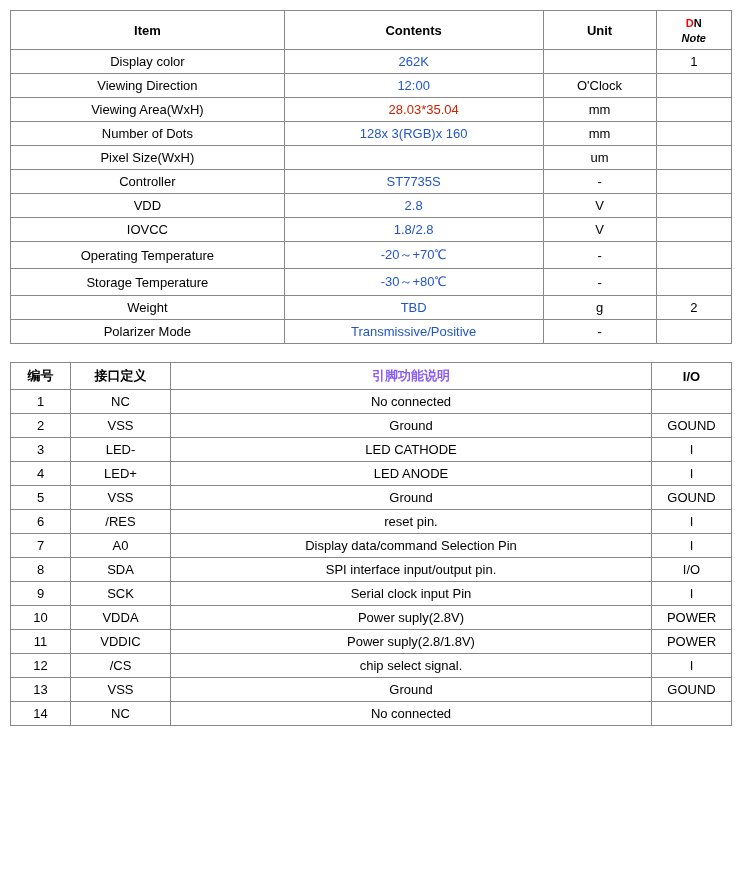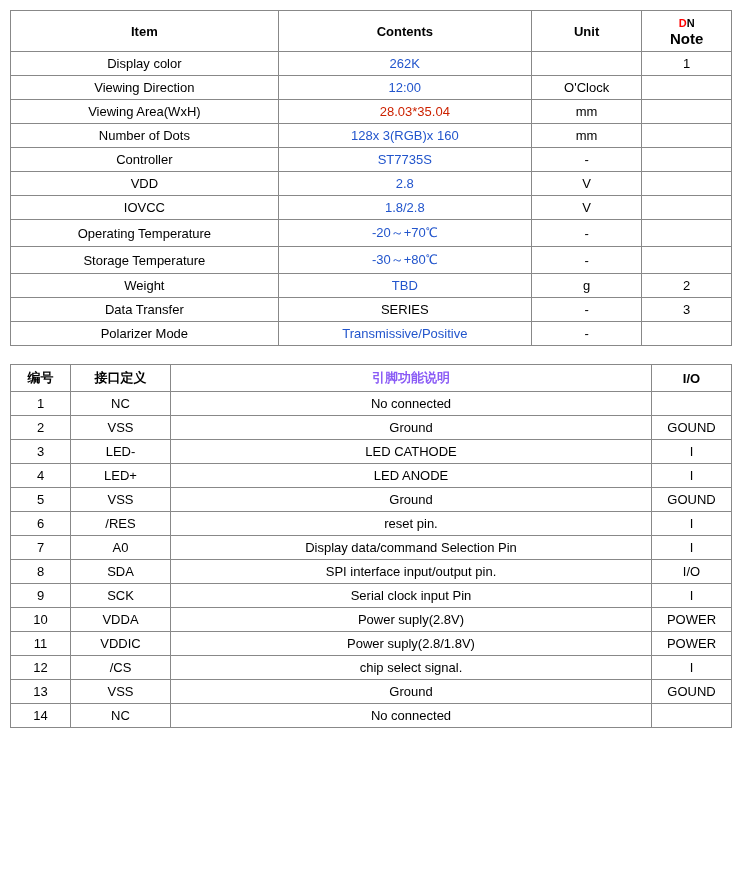--- a/index.html
+++ b/index.html
@@ -44,21 +44,21 @@
 </head>
 <body>
 
 <div class="section">
   <table>
     <thead>
       <tr>
         <th>Item</th>
         <th>Contents</th>
         <th>Unit</th>
-        <th><span style="color:red; font-size:11px;">D</span><span style="font-size:11px;">N</span><br><span style="font-size:15px;">Note</span></th>
+        <th><span style="color:red; font-size:11px;">D</span><span style="font-size:11px;">N</span><br><span style="font-size:11px;font-style:italic;">Note</span></th>
       </tr>
     </thead>
     <tbody id="table1-body">
         <tr>
           <td>Display color</td>
           <td class="blue-text">262K</td>
           <td></td>
           <td>1</td>
         </tr>
         <tr>
@@ -70,20 +70,26 @@
         <tr>
           <td>Viewing Area(WxH)</td>
           <td class="red-text">28.03*35.04</td>
           <td>mm</td>
           <td></td>
         </tr>
         <tr>
           <td>Number of Dots</td>
           <td class="blue-text">128x 3(RGB)x 160</td>
           <td>mm</td>
+          <td></td>
+        </tr>
+        <tr>
+          <td>Pixel Size(WxH)</td>
+          <td></td>
+          <td>um</td>
           <td></td>
         </tr>
         <tr>
           <td>Controller</td>
           <td class="blue-text">ST7735S</td>
           <td>-</td>
           <td></td>
         </tr>
         <tr>
           <td>VDD</td>
@@ -107,26 +113,20 @@
           <td>Storage   Temperature</td>
           <td class="blue-text">-30～+80℃</td>
           <td>-</td>
           <td></td>
         </tr>
         <tr>
           <td>Weight</td>
           <td class="blue-text">TBD</td>
           <td>g</td>
           <td>2</td>
-        </tr>
-        <tr>
-          <td>Data Transfer</td>
-          <td>SERIES</td>
-          <td>-</td>
-          <td>3</td>
         </tr>
         <tr>
           <td>Polarizer Mode</td>
           <td class="blue-text">Transmissive/Positive</td>
           <td>-</td>
           <td></td>
         </tr>
       </tbody>
   </table>
 </div>

